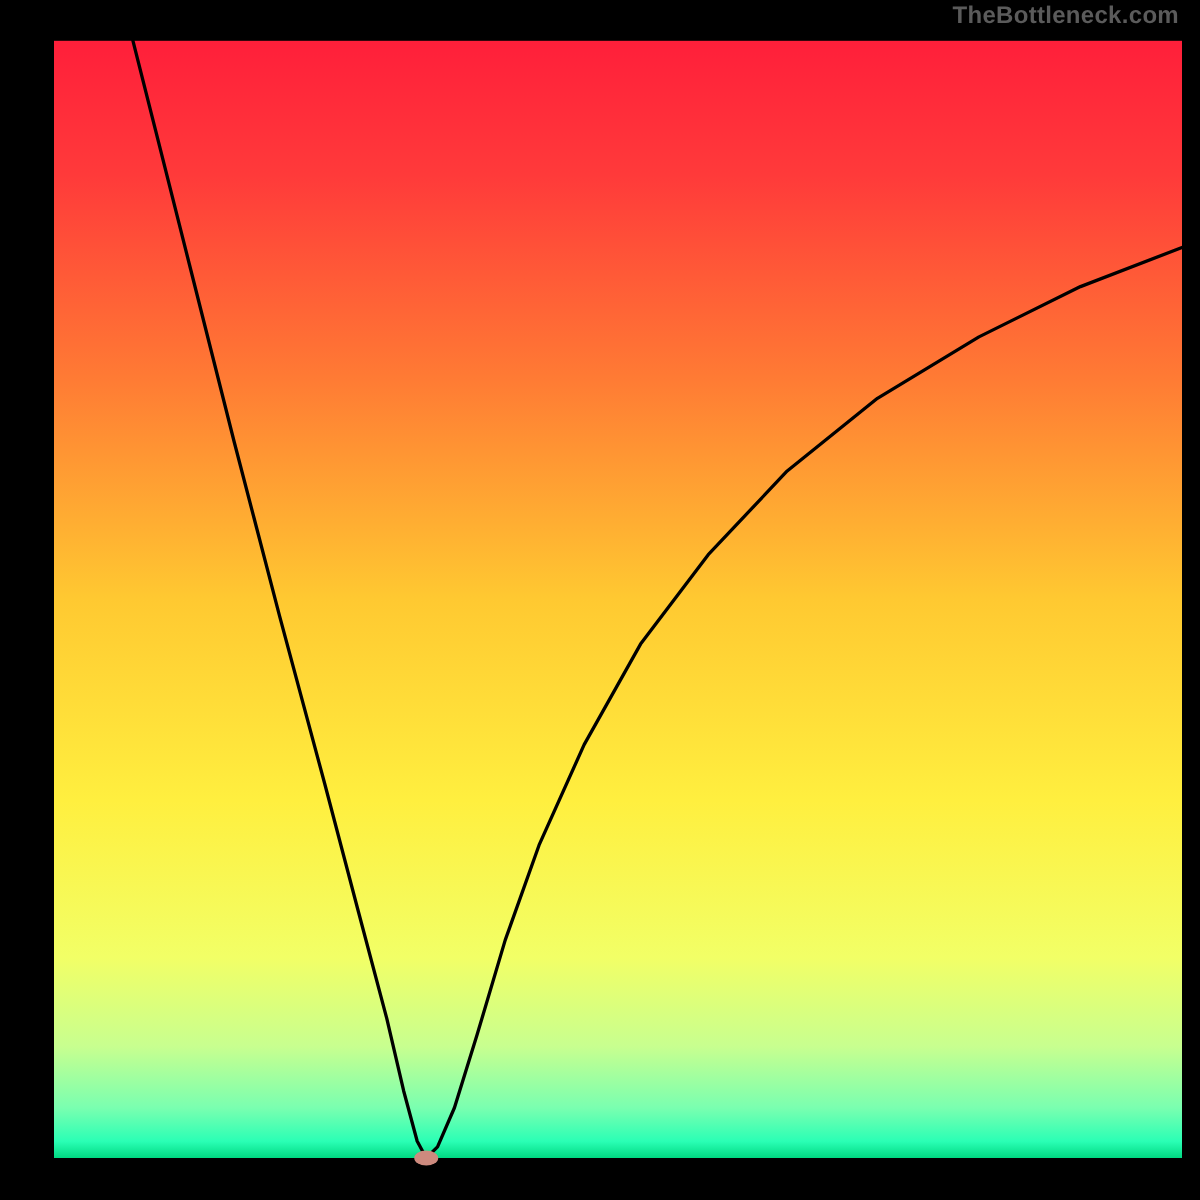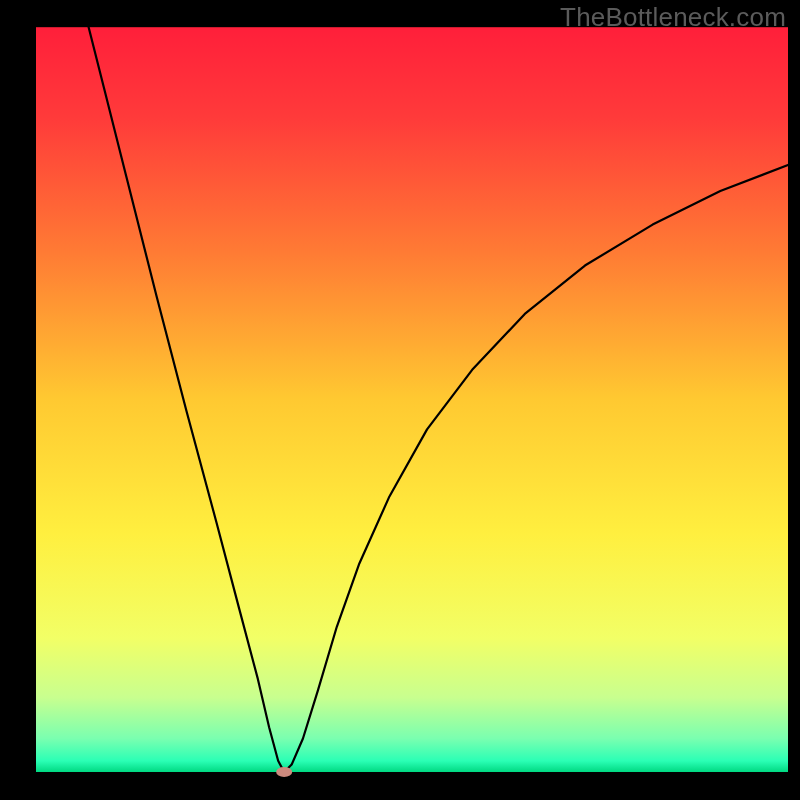--- a/index.html
+++ b/index.html
@@ -14,22 +14,22 @@
     position: relative;
     width: 800px;
     height: 800px;
     background: #000;
   }
   .watermark {
     position: absolute;
     top: 2px;
     right: 14px;
     color: #5b5b5b;
-    font-size: 26px;
-    font-weight: 400;
+    font-size: 16px;
+    font-weight: 700;
     letter-spacing: 0.2px;
     z-index: 10;
   }
   svg {
     display: block;
   }
 </style>
 </head>
 <body>
 

